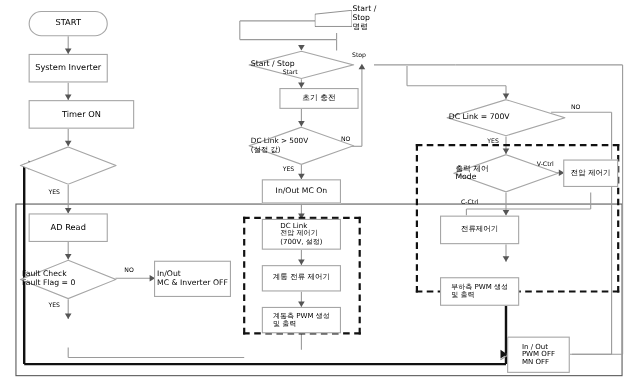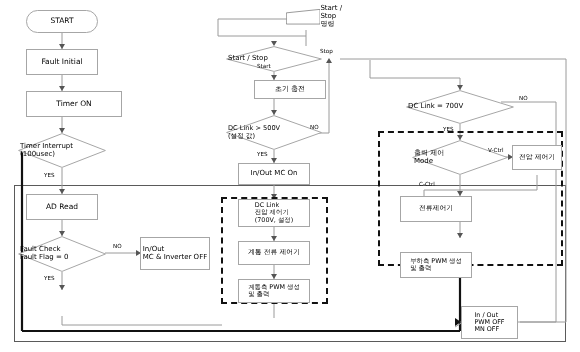--- a/index.html
+++ b/index.html
@@ -126,33 +126,31 @@
   <div class="arw arw-rk" style="left:26px;top:146px;"></div>
 
   <div class="dash" style="left:221px;top:197px;width:107px;height:107px;"></div>
   <div class="dash" style="left:378px;top:131px;width:185px;height:135px;"></div>
 
   <div class="node term" style="left:26px;top:10px;width:72px;height:23px;font-size:7.5px;">
     <span>START</span>
   </div>
 
   <div class="node proc" style="left:26px;top:49px;width:72px;height:26px;font-size:7.5px;">
-    <span>Fault Initial</span>
+    <span>System Inverter</span>
   </div>
 
   <div class="node proc" style="left:26px;top:91px;width:96px;height:26px;font-size:7.5px;">
     <span>Timer ON</span>
   </div>
 
   <div class="node dec" style="left:18px;top:133px;width:88px;height:35px;font-size:7px;">
     <svg class="decbox" viewBox="0 0 88 35" preserveAspectRatio="none">
       <polygon points="44,0.6 87.4,17.5 44,34.4 0.6,17.5" fill="#fff" stroke="#a6a6a6" stroke-width="1"></polygon>
     </svg>
-    <span class="dectxt">Timer Interrupt
-(100usec)</span>
   </div>
 
   <div class="node proc" style="left:26px;top:194px;width:72px;height:26px;font-size:7.5px;">
     <span>AD Read</span>
   </div>
 
   <div class="node dec" style="left:18px;top:236px;width:88px;height:36px;font-size:7px;">
     <svg class="decbox" viewBox="0 0 88 36" preserveAspectRatio="none">
       <polygon points="44,0.6 87.4,18 44,35.4 0.6,18" fill="#fff" stroke="#a6a6a6" stroke-width="1"></polygon>
     </svg>

